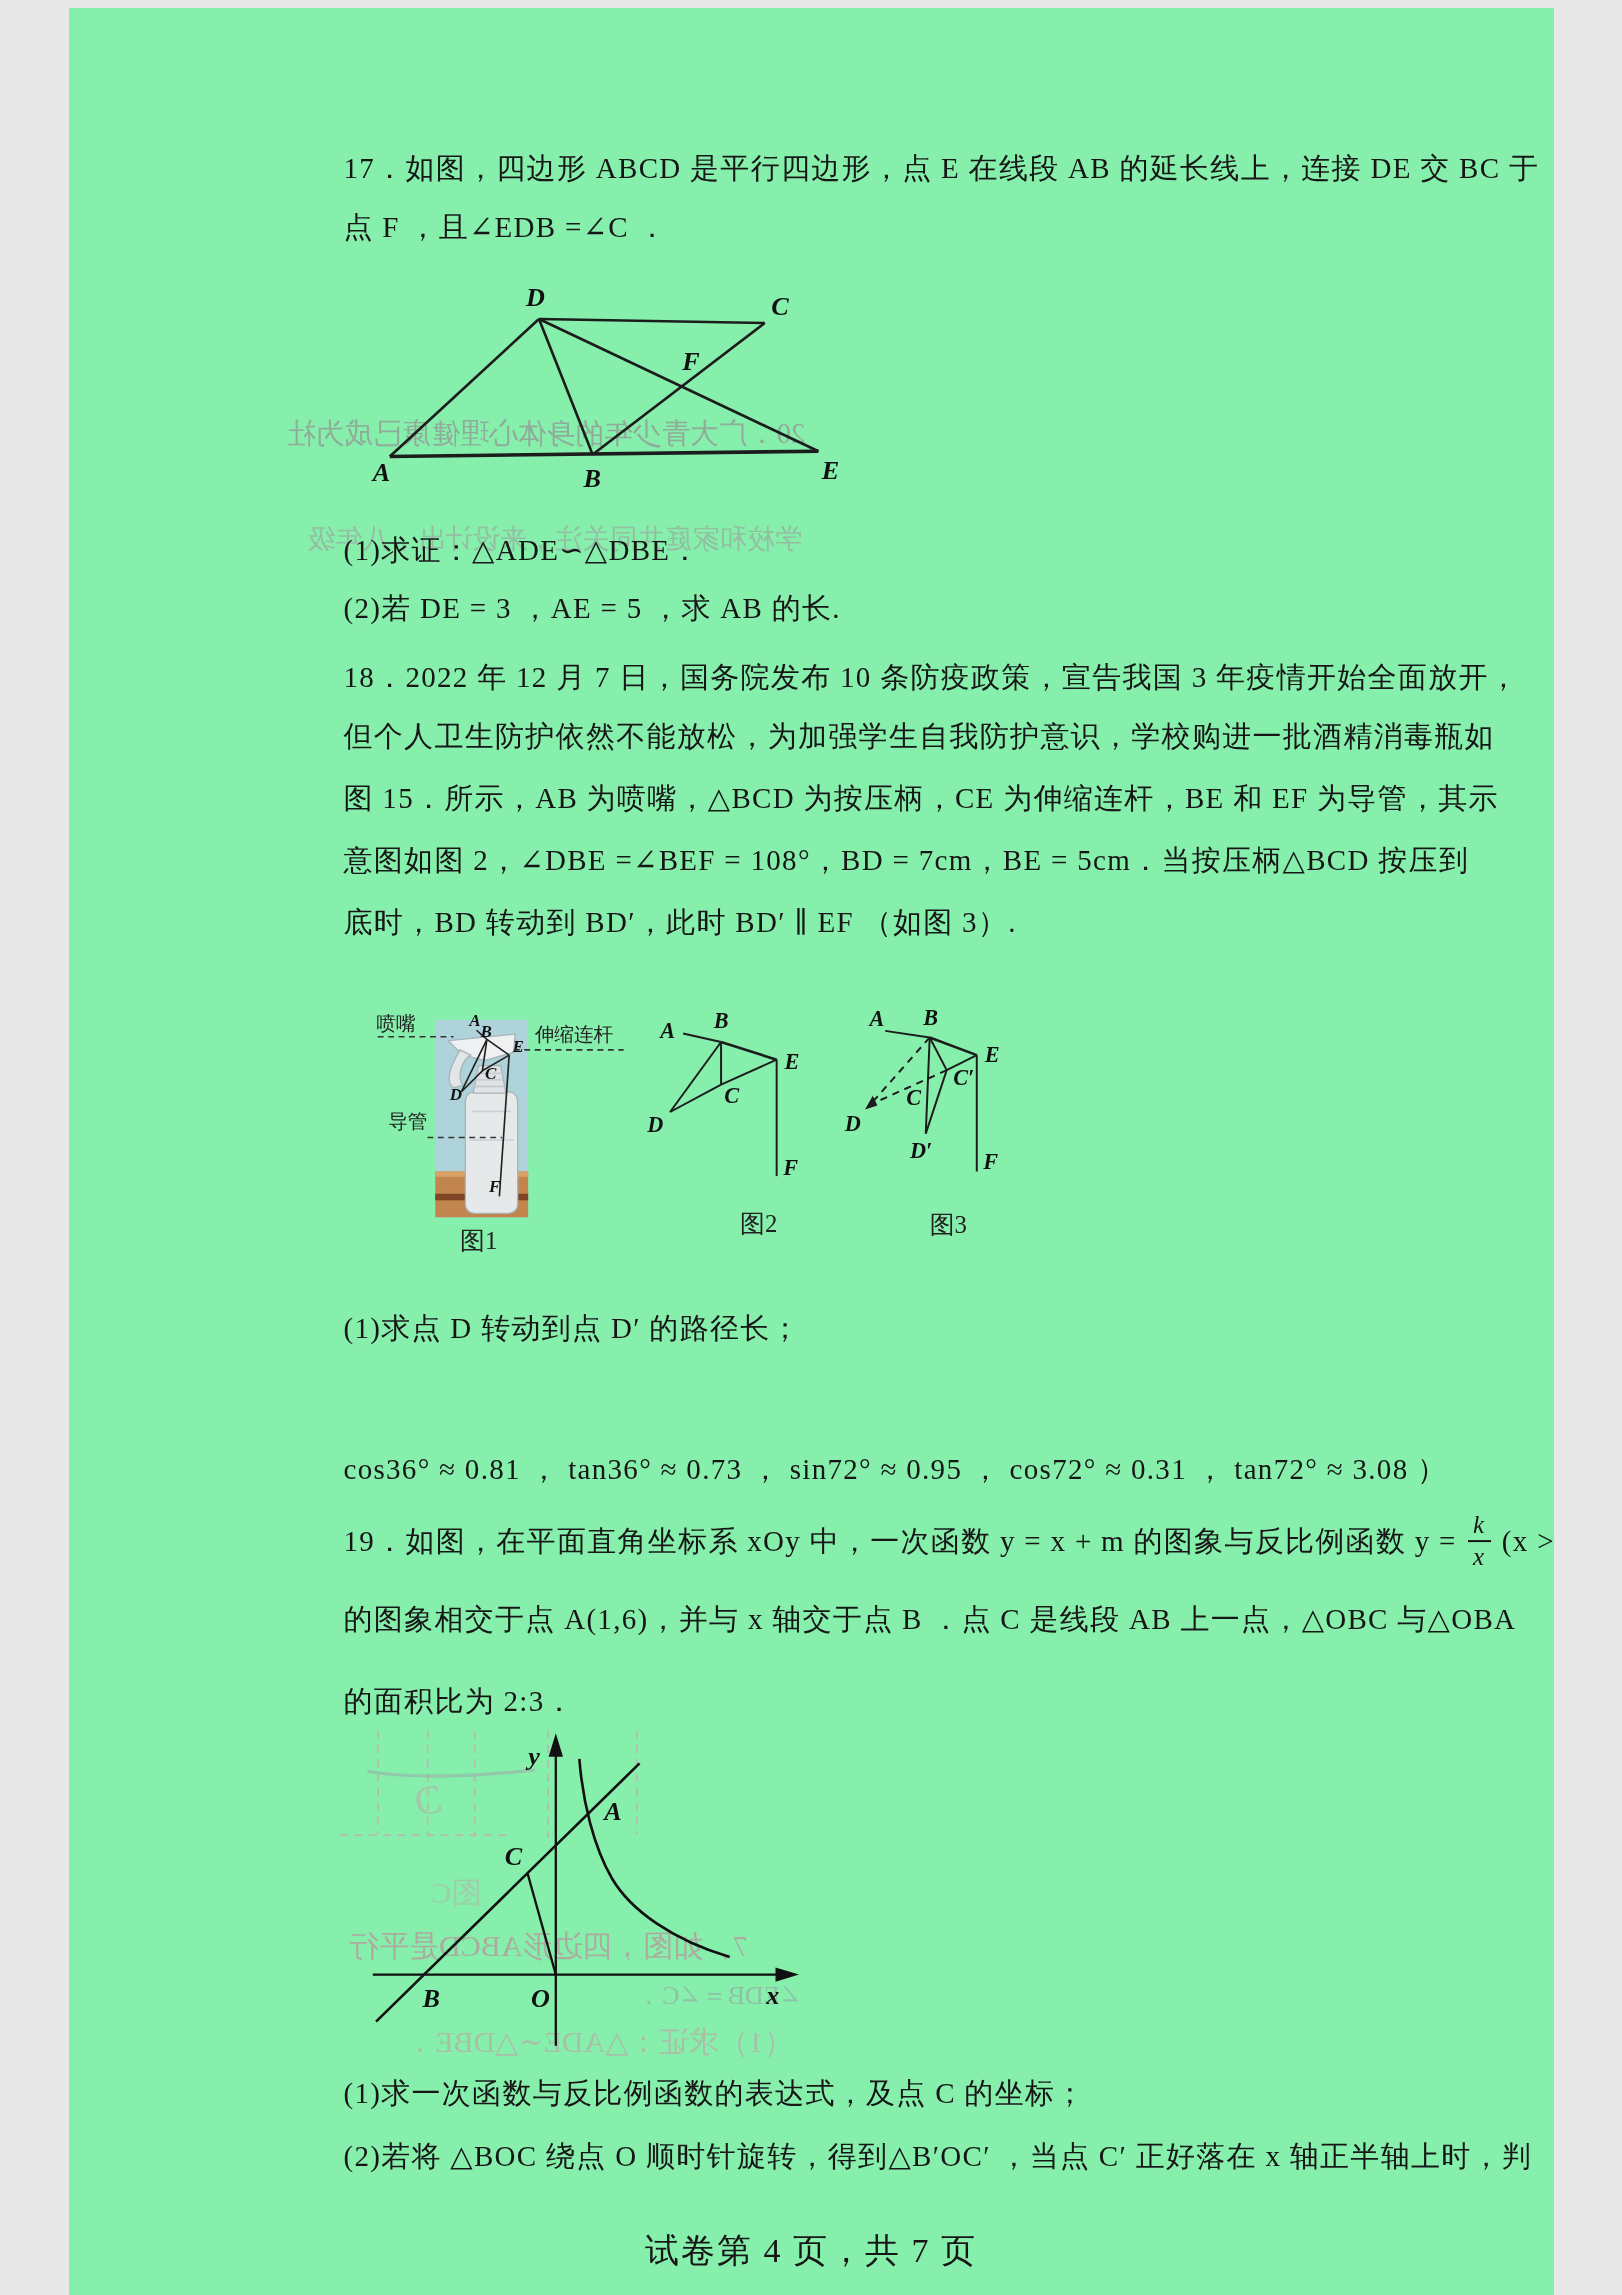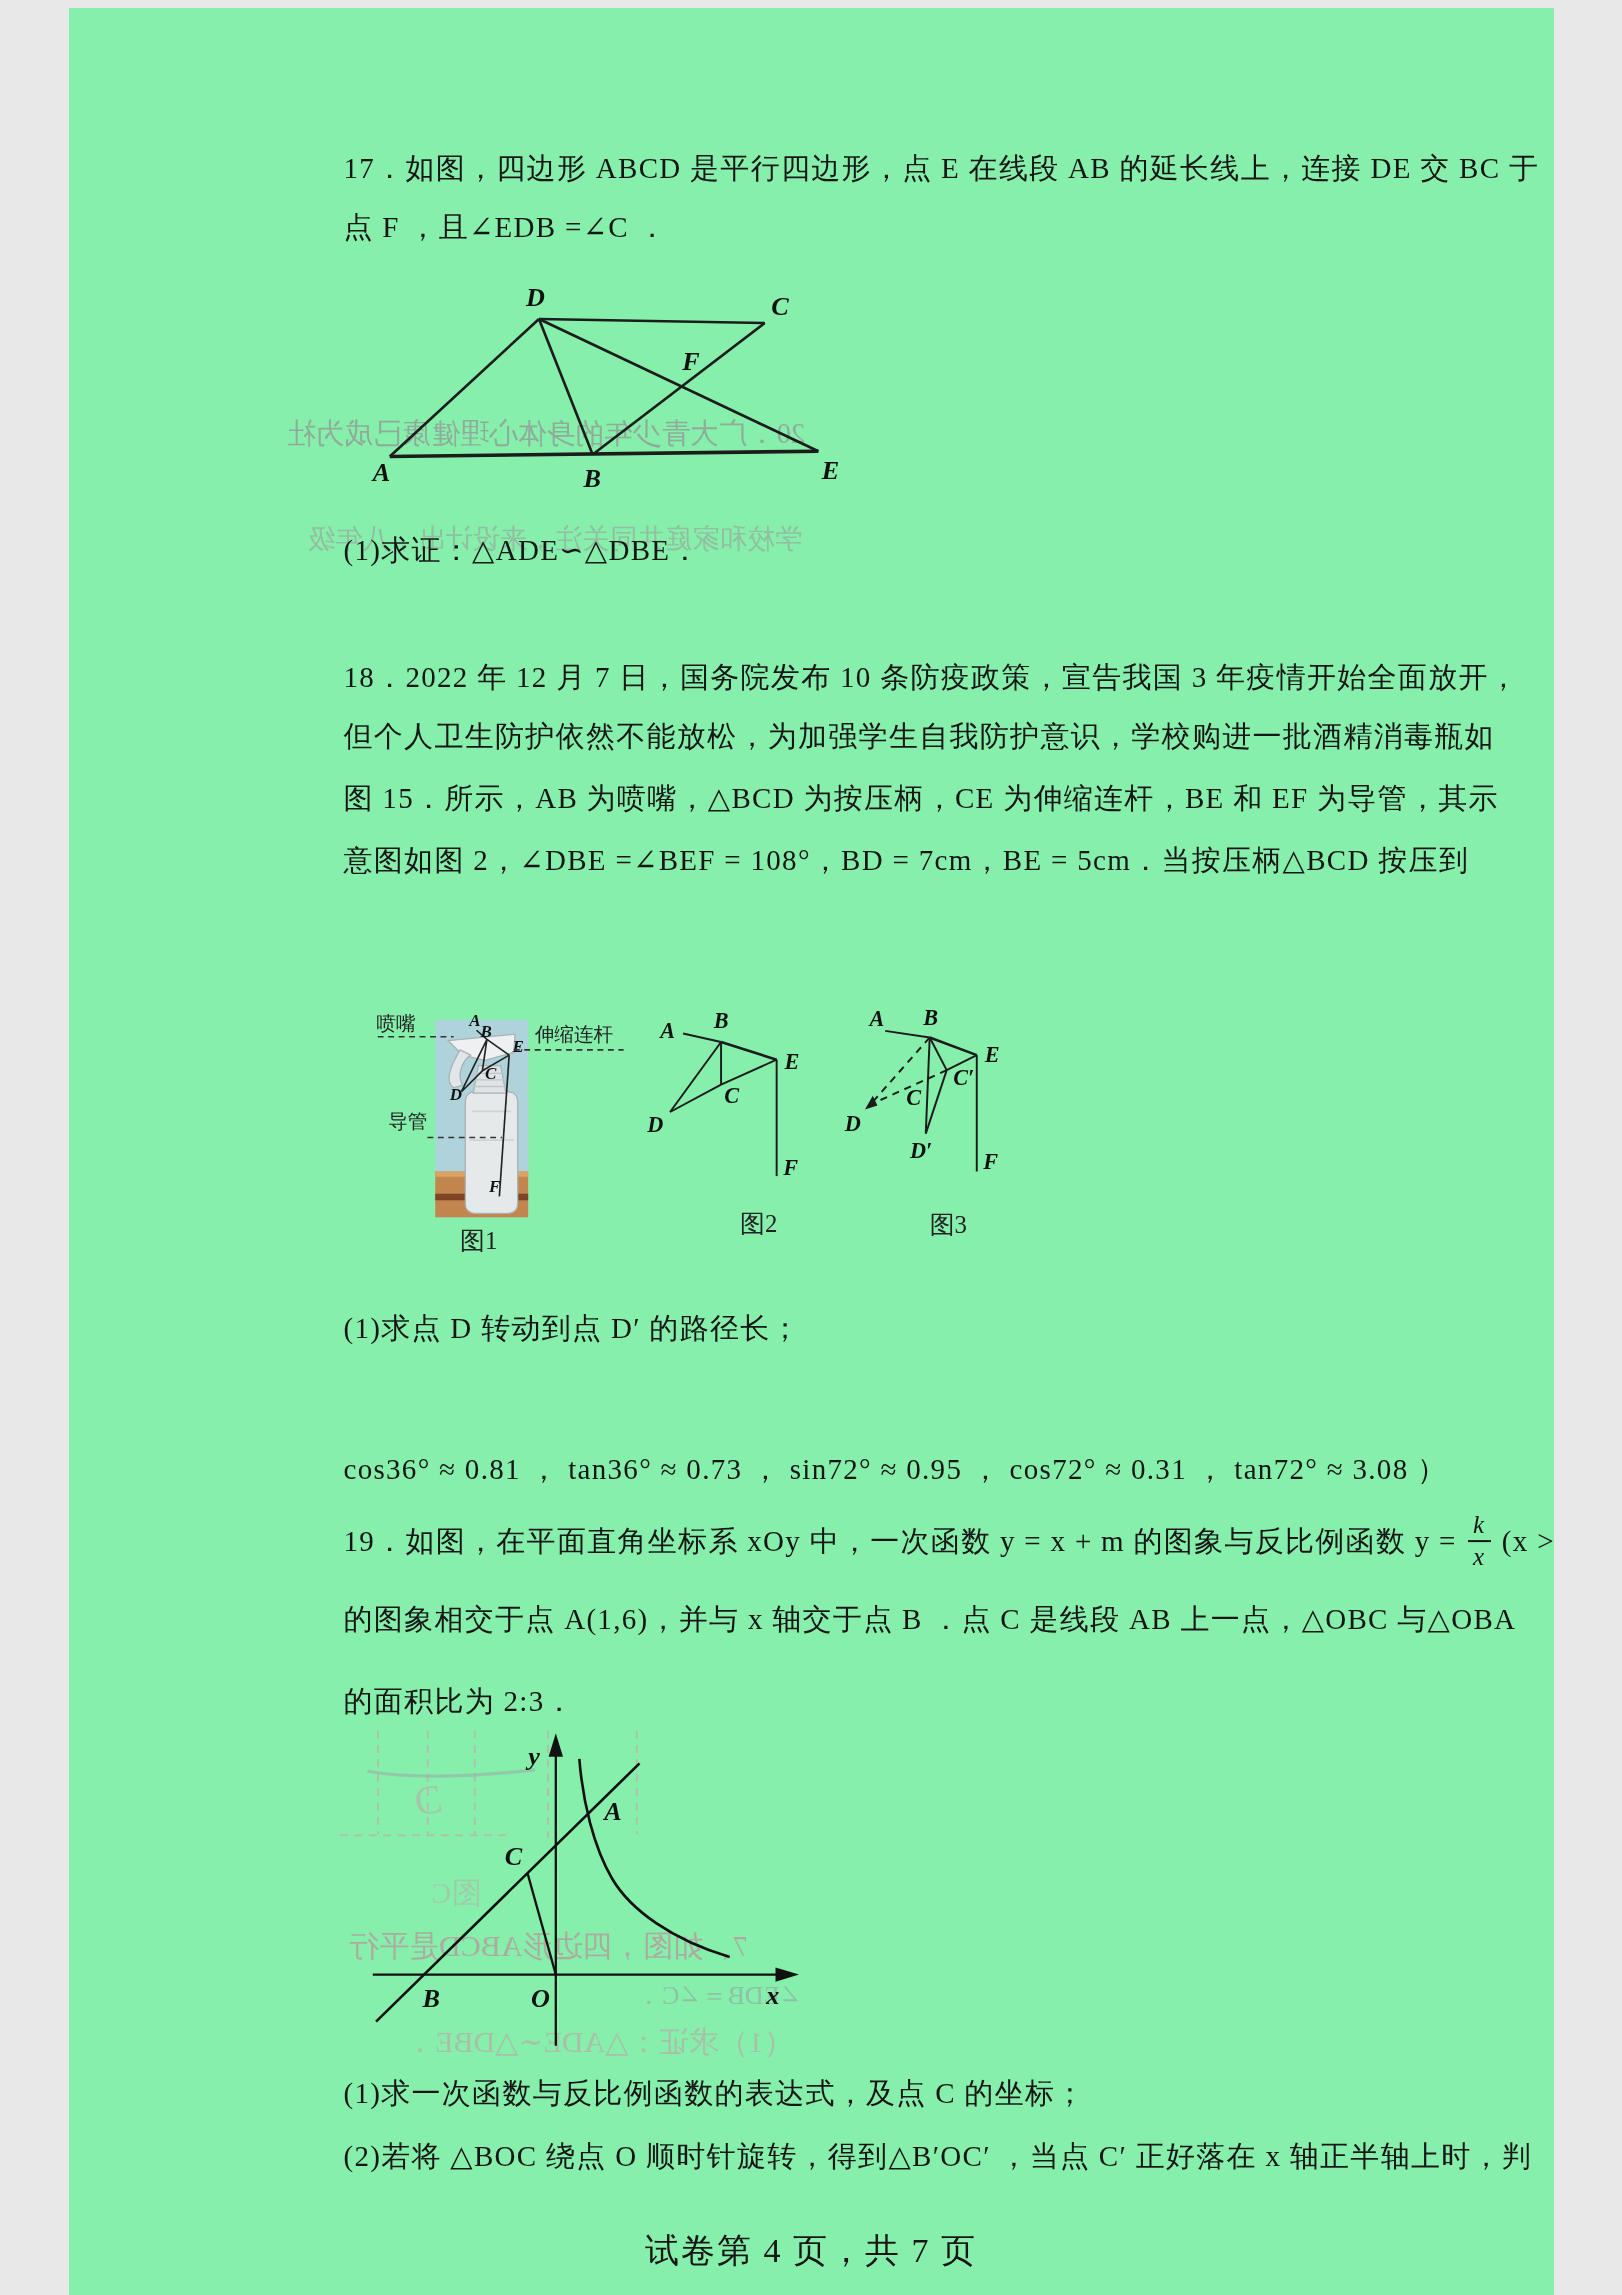--- a/index.html
+++ b/index.html
@@ -60,25 +60,27 @@
       <text x="278" y="58">D</text>
       <text x="653" y="72">C</text>
       <text x="517" y="156">F</text>
       <text x="44" y="326">A</text>
       <text x="366" y="334">B</text>
       <text x="730" y="322">E</text>
     </g>
   </svg>
 
   <div class="tline" style="top:523px;">(1)求证：△ADE∽△DBE．</div>
+  <div class="tline" style="top:581px;">(2)若 DE = 3 ，AE = 5 ，求 AB 的长.</div>
 
   <div class="tline" style="top:650px;">18．2022 年 12 月 7 日，国务院发布 10 条防疫政策，宣告我国 3 年疫情开始全面放开，</div>
   <div class="tline" style="top:709px;text-align:right;">但个人卫生防护依然不能放松，为加强学生自我防护意识，学校购进一批酒精消毒瓶如</div>
   <div class="tline" style="top:771px;">图 15．所示，AB 为喷嘴，△BCD 为按压柄，CE 为伸缩连杆，BE 和 EF 为导管，其示</div>
   <div class="tline" style="top:833px;">意图如图 2，∠DBE =∠BEF = 108°，BD = 7cm，BE = 5cm．当按压柄△BCD 按压到</div>
+  <div class="tline" style="top:895px;">底时，BD 转动到 BD′，此时 BD′ ∥ EF （如图 3）.</div>
 
   <svg style="left:281px; top:949px;" width="818" height="327" viewBox="0 0 1250 500">
 
     <g>
       <rect x="130" y="96" width="142" height="302" fill="#aed3da"></rect>
       <rect x="130" y="328" width="142" height="70" fill="#c2854e"></rect>
       <rect x="130" y="328" width="142" height="8" fill="#d9a368"></rect>
       <rect x="130" y="362" width="142" height="10" fill="#7e4423"></rect>
 
       <rect x="176" y="206" width="80" height="186" rx="14" fill="#e6e9ea" stroke="#aab3b7" stroke-width="2"></rect>

